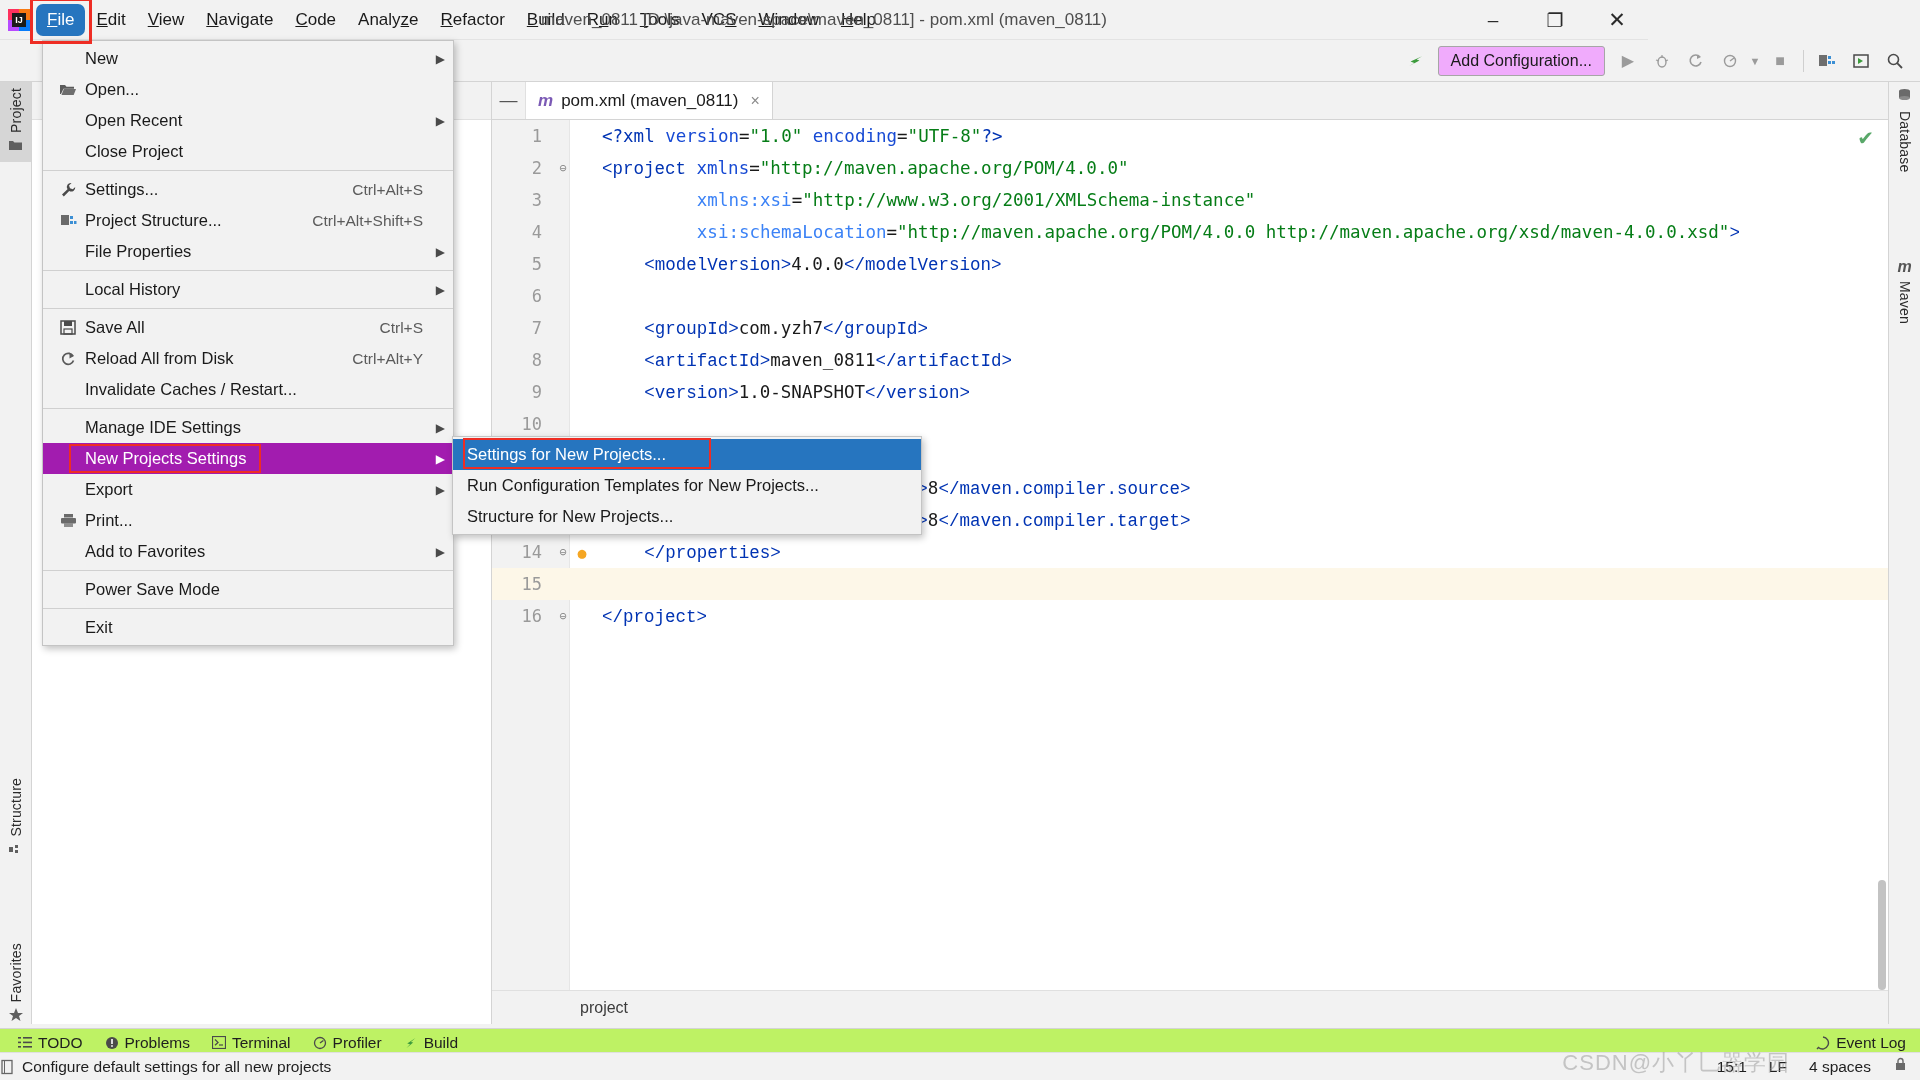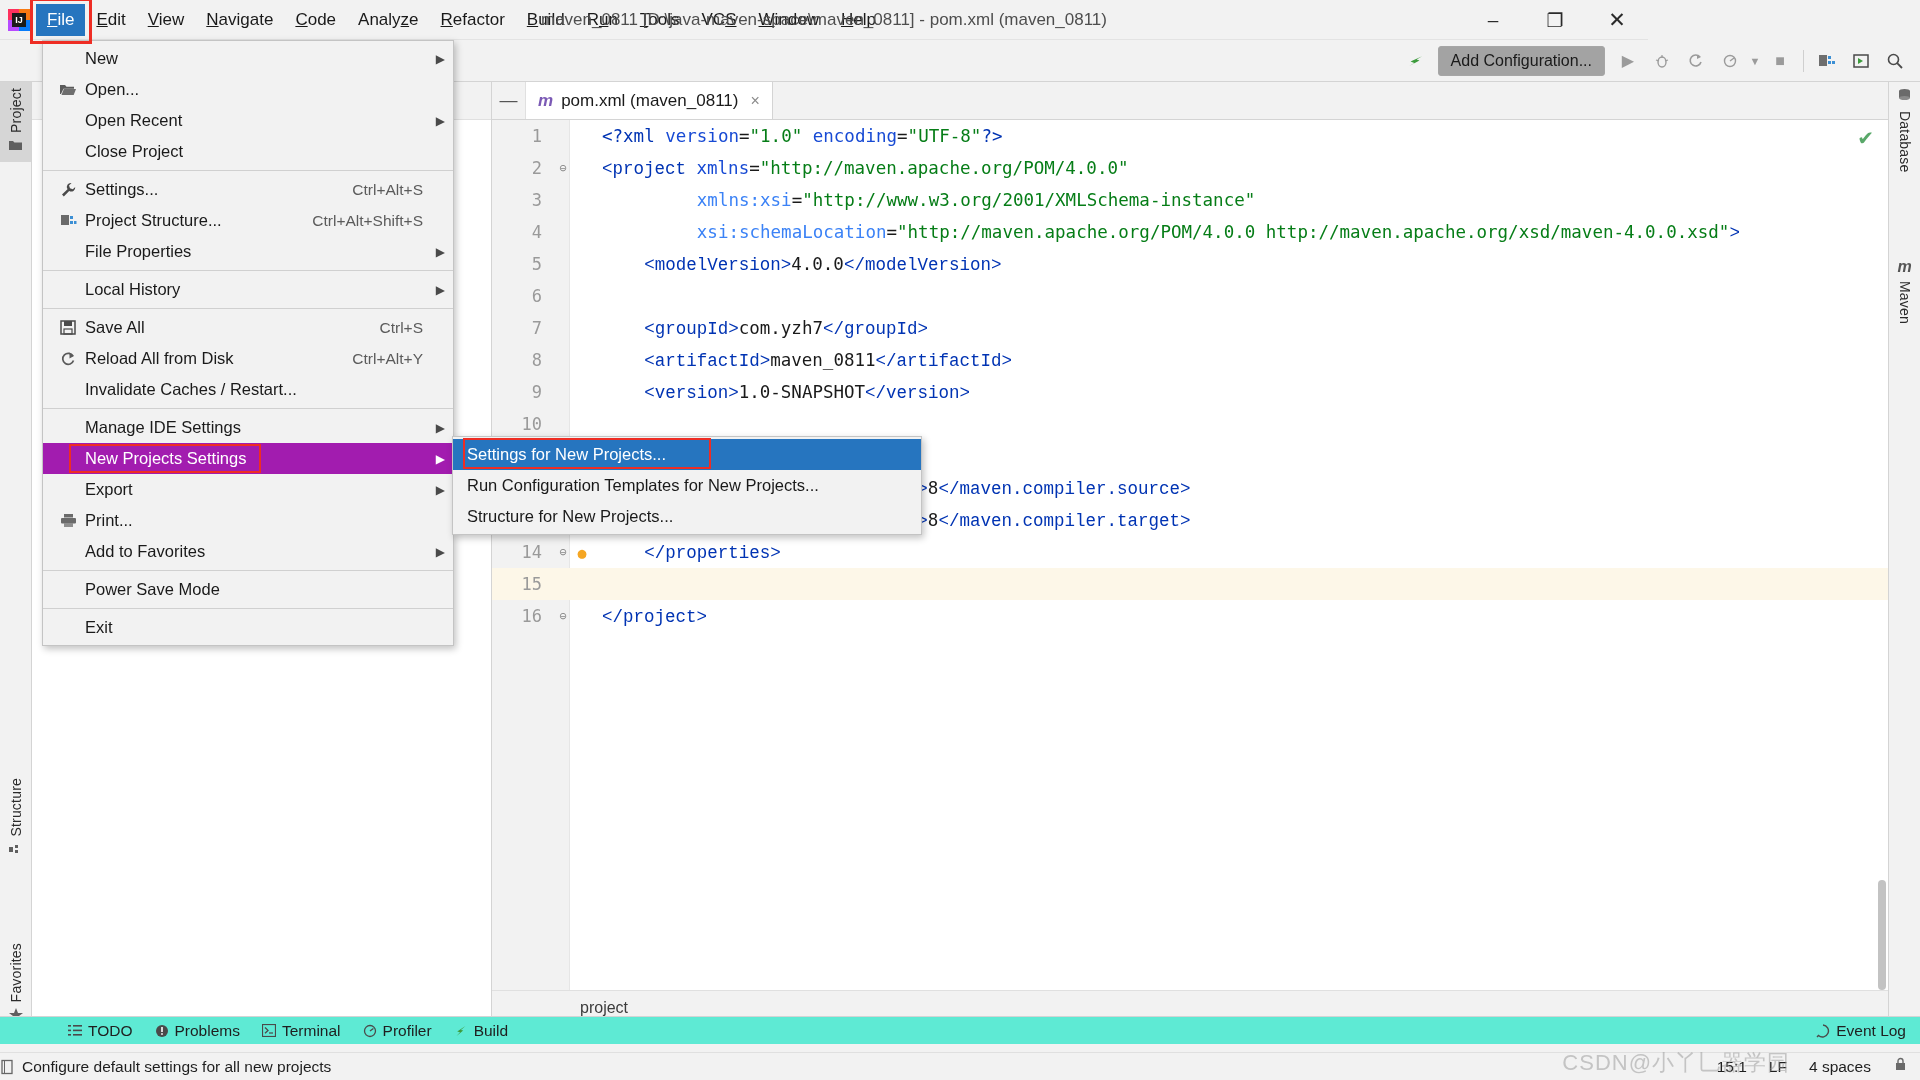--- a/index.html
+++ b/index.html
@@ -25,21 +25,21 @@
   .ij-logo .q2 { position:absolute; right:0; top:0; width:11px; height:11px; background:#f97a12; }
   .ij-logo .q3 { position:absolute; left:0; bottom:0; width:11px; height:11px; background:#b74aff; }
   .ij-logo .q4 { position:absolute; right:0; bottom:0; width:11px; height:11px; background:#087cfa; }
   .ij-logo .ijtext {
     position:absolute; inset:4px; background:#1a1a1a; color:#fff;
     font-size:9px; line-height:14px; text-align:center; font-weight:bold;
   }
   .menubar { display: flex; align-items: center; height: 40px; }
   .menu-item {
     font-size: 17px; color: #1a1a1a; padding: 4px 11px; line-height: 24px;
-    cursor: default; white-space: nowrap;
+    cursor: default; white-space: nowrap; border-radius: 7px;
   }
   .menu-item.active { background: #2675bf; color: #ffffff; }
   .menu-item u { text-decoration: underline; }
   .file-menu-wrap { position: relative; }
   .file-redbox {
     position: absolute; left: -6px; top: -6px; width: 62px; height: 46px;
     border: 3px solid #ee2d24; pointer-events: none; z-index: 60;
   }
   .win-title {
     position: absolute; left: 0; right: 0; top: 0; height: 40px;
@@ -62,21 +62,21 @@
     display: flex; align-items: center; justify-content: flex-end;
     padding-right: 8px;
   }
   .tb-icon {
     width: 32px; height: 30px; display: flex; align-items: center;
     justify-content: center; color: #9b9b9b; font-size: 16px; margin: 0 1px;
   }
   .tb-icon.green { color: #3c9b3c; }
   .tb-icon.active { color: #4a4a4a; }
   .add-config {
-    height: 30px; border: 1px solid #a6a6a6; background: #a3a3a3;
+    height: 30px; border: 1px solid #a6a6a6; background: #f0abfc;
     border-radius: 3px; display: flex; align-items: center; padding: 0 12px;
     font-size: 16px; color: #1a1a1a; margin: 0 6px;
   }
   .tb-sep { width: 1px; height: 22px; background: #cfcfcf; margin: 0 6px; }
 
   
   .left-strip {
     position: absolute; top: 82px; left: 0; width: 32px; bottom: 56px;
     background: #f2f2f2; border-right: 1px solid #d4d4d4;
   }
@@ -178,23 +178,23 @@
   
   .breadcrumb {
     position: absolute; left: 492px; right: 32px; bottom: 56px; height: 34px;
     background: #f2f2f2; border-top: 1px solid #e0e0e0;
     display: flex; align-items: center; padding-left: 88px;
     font-size: 16px; color: #3c3c3c;
   }
 
   
   .tool-bar-bottom {
-    position: absolute; left: 0; right: 0; bottom: 36px; height: 28px;
-    background: #5eead4; border-top: 1px solid #d4d4d4;
-    display: flex; align-items: center; padding-left: 68px; gap: 22px;
+    position: absolute; left: 0; right: 0; bottom: 24px; height: 28px;
+    background: #bef264; border-top: 1px solid #d4d4d4;
+    display: flex; align-items: center; padding-left: 18px; gap: 22px;
   }
   .bb-item { display: flex; align-items: center; gap: 6px; font-size: 15.5px; color: #1f1f1f; }
   .bb-ico { font-size: 14px; color: #4a4a4a; display:flex; align-items:center; }
   .event-log {
     position: absolute; right: 14px; display: flex; align-items: center; gap: 6px;
     font-size: 15.5px; color: #1f1f1f;
   }
   .status-bar {
     position: absolute; left: 0; right: 0; bottom: 0; height: 28px;
     background: #f2f2f2; border-top: 1px solid #e0e0e0;

